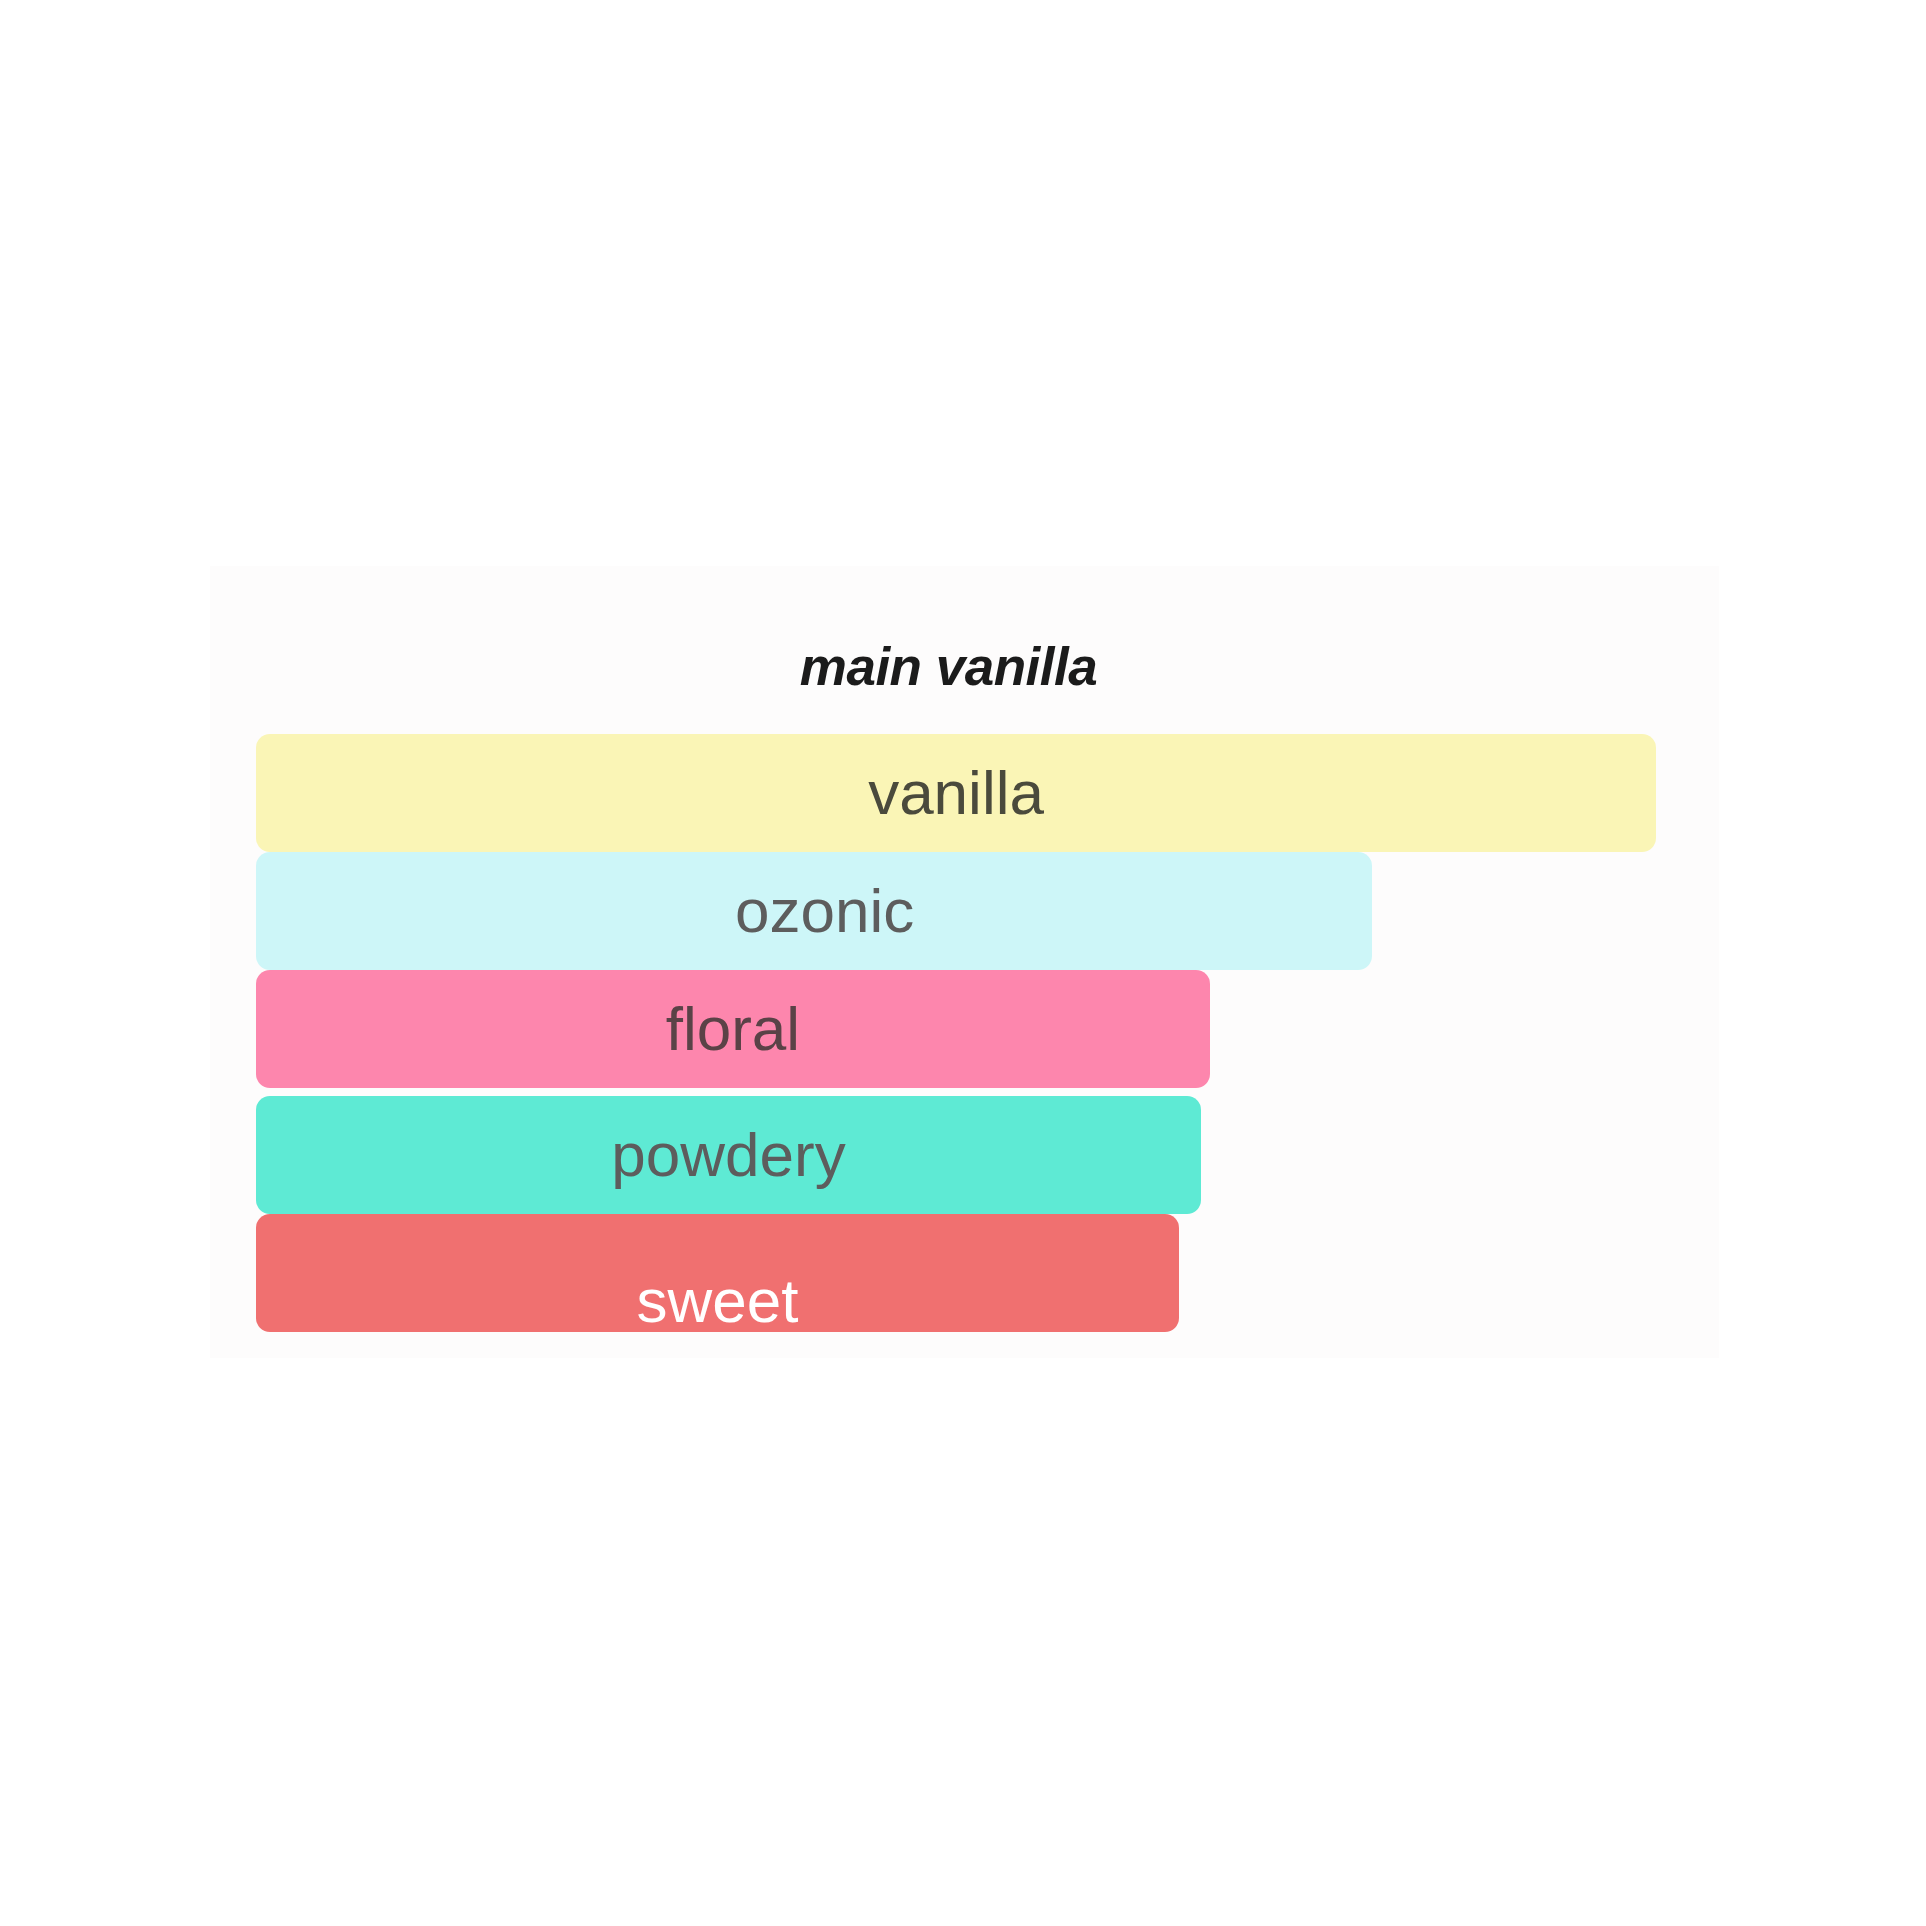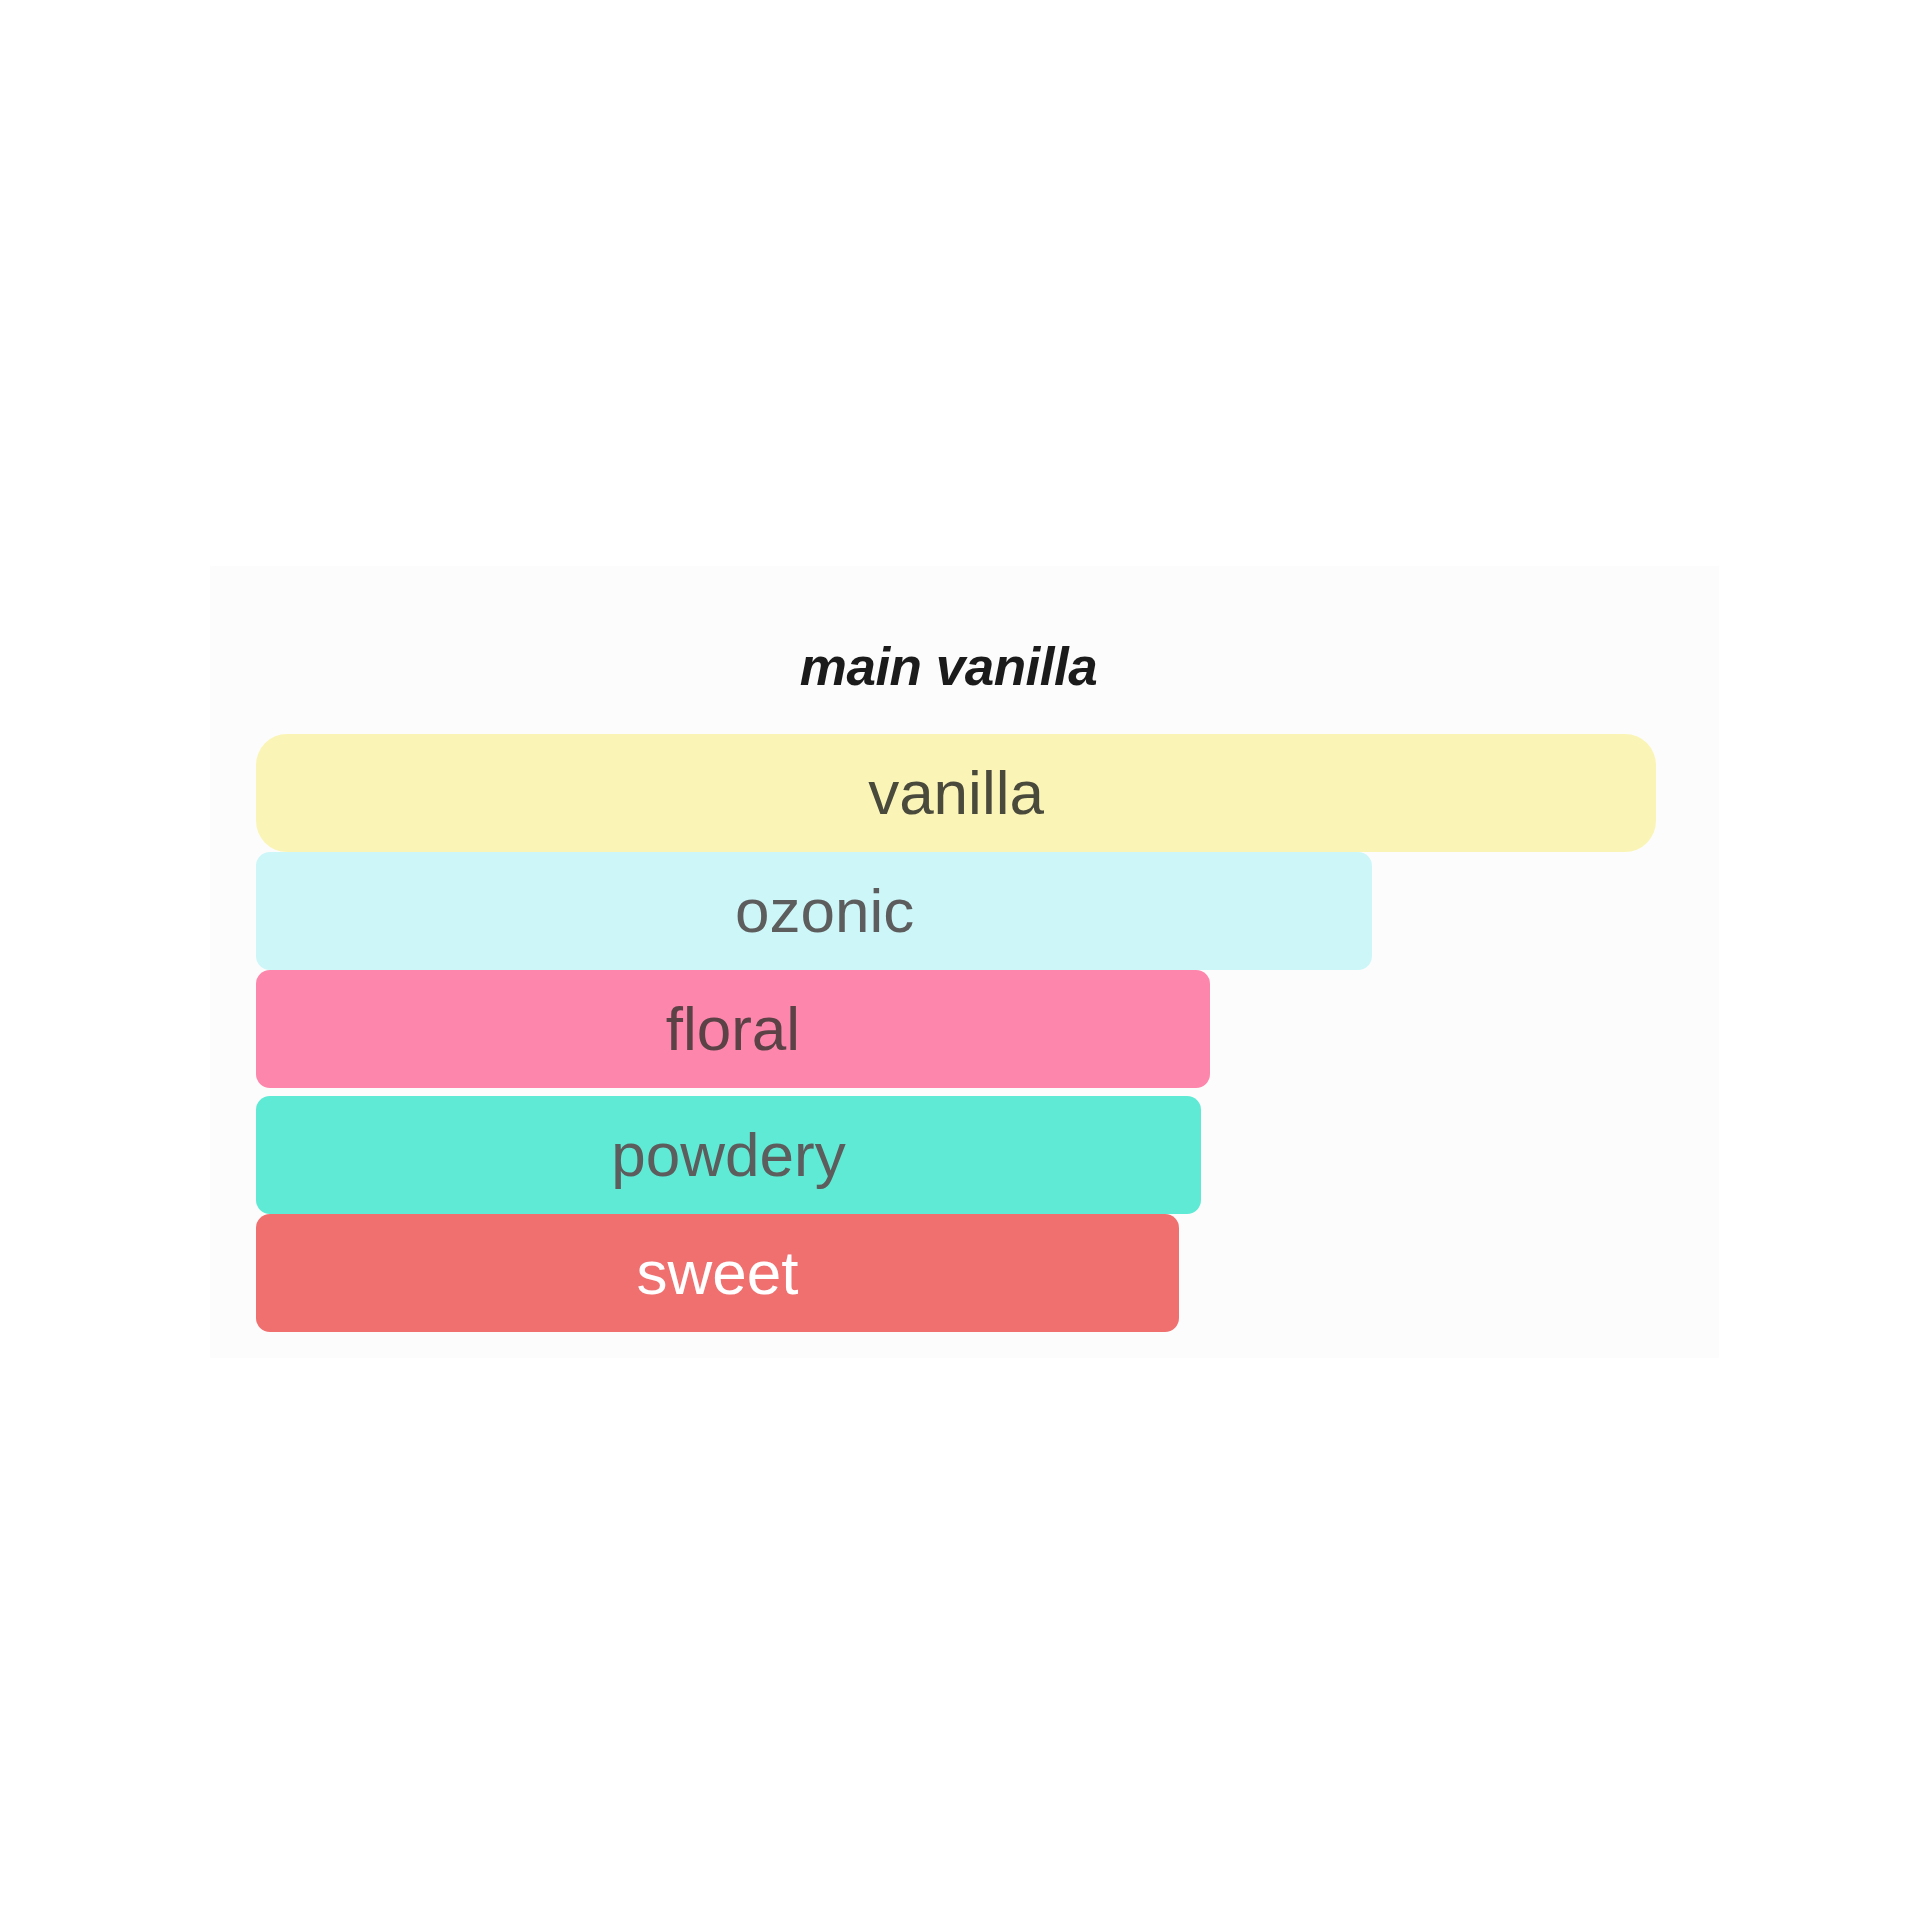--- a/index.html
+++ b/index.html
@@ -76,25 +76,25 @@
     font-weight: 400;
     font-style: normal;
     font-size: 62px;
     line-height: 1;
     letter-spacing: 0px;
     white-space: nowrap;
     user-select: none;
   }
 
   
-  .accord-bar:nth-child(1) { z-index: 5; border-radius: 31px; }
+  .accord-bar:nth-child(1) { z-index: 5; }
   .accord-bar:nth-child(2) { z-index: 4; padding-left: 21px; }
   .accord-bar:nth-child(3) { z-index: 3; }
   .accord-bar:nth-child(4) { z-index: 2; }
-  .accord-bar:nth-child(5) { z-index: 1; }
+  .accord-bar:nth-child(5) { z-index: 1; align-items: flex-end; }
 </style>
 </head>
 <body>
 
 <div id="stage" style="background: rgb(255, 255, 255);">
 
   <section id="accords-card" style="background: rgb(253, 252, 252);">
 
     <h2 id="accords-title" style="color: rgb(27, 27, 27);">main vanilla</h2>
 

